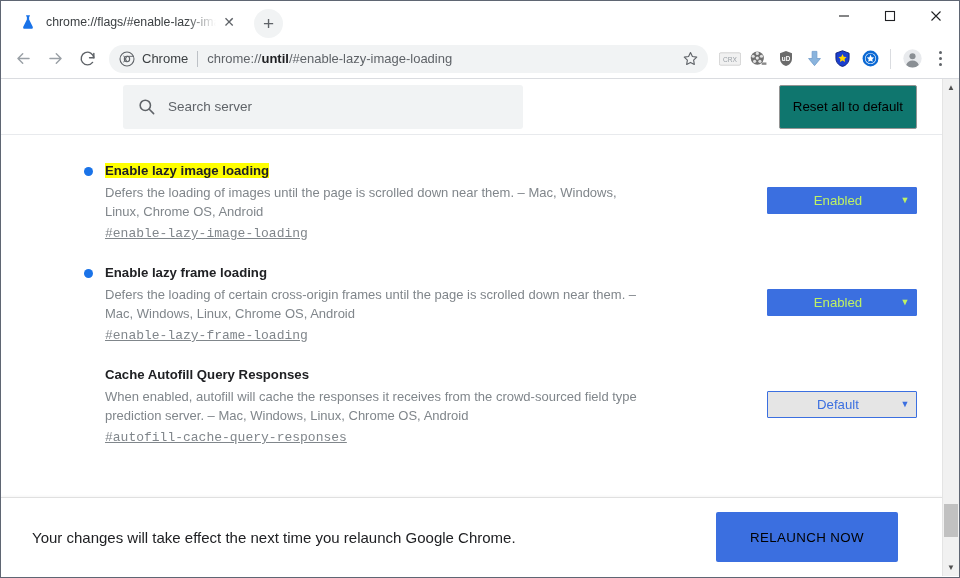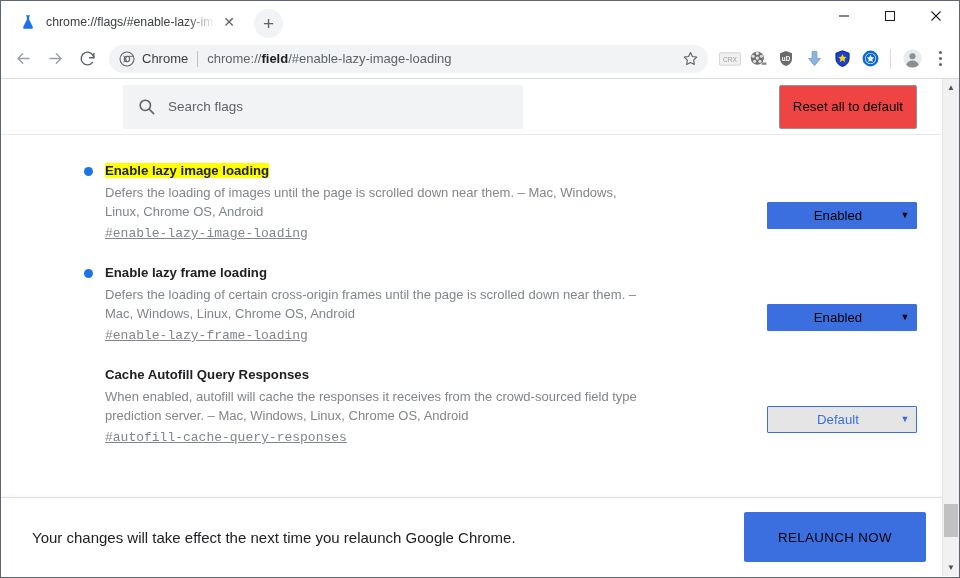--- a/index.html
+++ b/index.html
@@ -149,32 +149,32 @@
     padding: 0 14px;
   }
   #search-placeholder {
     font-size: 13.5px; color: #5f6368;
     margin-left: 12px;
   }
   #reset-btn {
     margin-left: auto;
     height: 44px;
     padding: 0 13px;
-    background: #ef4444;
+    background: #0f766e;
     border: 1px solid #949494;
     border-radius: 2px;
     font-size: 13.3px; color: #000000;
     display: flex; align-items: center;
     font-family: "Liberation Sans", sans-serif;
   }
 
   #flags-list { padding: 16px 0 0 0; }
   .flag-row {
     display: flex;
-    align-items: center;
+    align-items: flex-start;
     padding: 10px 25px 10px 104px;
     min-height: 96px;
     gap: 20px;
   }
   .flag-main { width: 548px; flex: none; position: relative; }
   .bluedot {
     position: absolute;
     left: -21px; top: 6px;
     width: 9px; height: 9px;
     border-radius: 50%;
@@ -210,21 +210,21 @@
   .flag-select {
     width: 150px; height: 27px;
     display: flex; align-items: center;
     position: relative;
     font-size: 13.2px;
     border-radius: 1px;
   }
   .flag-select.enabled {
     background: #3b6fe0;
     border: 1px solid #3b6fe0;
-    color: #000000;
+    color: #bef264;
   }
   .flag-select.default {
     background: #e5e5e5;
     border: 1px solid #3b6fe0;
     color: #3b6fe0;
   }
   .sel-label {
     flex: 1; text-align: center; padding-left: 14px;
   }
   .sel-arrow {
@@ -234,21 +234,21 @@
 
   
   #relaunch-bar {
     position: absolute;
     left: 0; right: 17px; bottom: 0;
     height: 79px;
     background: #ffffff;
     border-top: 1px solid #e0e0e0;
     box-shadow: 0 -1px 2px rgba(0,0,0,0.04);
     display: flex; align-items: center;
-    padding: 0 16px 0 31px;
+    padding: 0 44px 0 31px;
   }
   #relaunch-text {
     font-size: 15px; color: #202124;
   }
   #relaunch-btn {
     margin-left: auto;
     width: 182px; height: 50px;
     background: #3b6fe0;
     color: #000000;
     font-size: 13.3px;
@@ -339,21 +339,21 @@
     <div id="omnibox">
       <div id="chrome-chip">
         <svg width="16" height="16" viewBox="0 0 24 24">
           <circle cx="12" cy="12" r="10.5" fill="none" stroke="#5f6368" stroke-width="1.6"></circle>
           <circle cx="12" cy="12" r="4" fill="none" stroke="#5f6368" stroke-width="1.6"></circle>
           <path d="M12 8h10M12 8L7 17M12 16L7 7" stroke="#5f6368" stroke-width="1.4"></path>
         </svg>
         <span id="chrome-chip-label">Chrome</span>
       </div>
       <div id="omni-sep"></div>
-      <div id="omni-url"><span>chrome://</span><b>field</b><span>/#enable-lazy-image-loading</span></div>
+      <div id="omni-url"><span>chrome://</span><b>until</b><span>/#enable-lazy-image-loading</span></div>
       <div id="star">
         <svg width="17" height="17" viewBox="0 0 24 24" fill="none" stroke="#5f6368" stroke-width="1.6" stroke-linejoin="round">
           <path d="M12 3.5l2.7 5.6 6.1.9-4.4 4.3 1 6.1-5.4-2.9-5.4 2.9 1-6.1L3.2 10l6.1-.9z"></path>
         </svg>
       </div>
     </div>
 
     <div id="ext-icons">
       <div class="ext">
         <svg width="22" height="16" viewBox="0 0 30 18">
@@ -418,21 +418,21 @@
 
   <div id="page">
     <div id="page-inner">
 
       <div id="search-row">
         <div id="searchbox">
           <svg width="19" height="19" viewBox="0 0 24 24" fill="none" stroke="#5f6368" stroke-width="2">
             <circle cx="10.5" cy="10.5" r="6.5"></circle>
             <path d="M15.5 15.5L21 21" stroke-linecap="round"></path>
           </svg>
-          <span id="search-placeholder">Search flags</span>
+          <span id="search-placeholder">Search server</span>
         </div>
         <div id="reset-btn">Reset all to default</div>
       </div>
 
       <div id="flags-list">
 
         <div class="flag-row">
           <div class="flag-main">
             <div class="bluedot"></div>
             <div><span class="flag-title hl">Enable lazy image loading</span></div>

